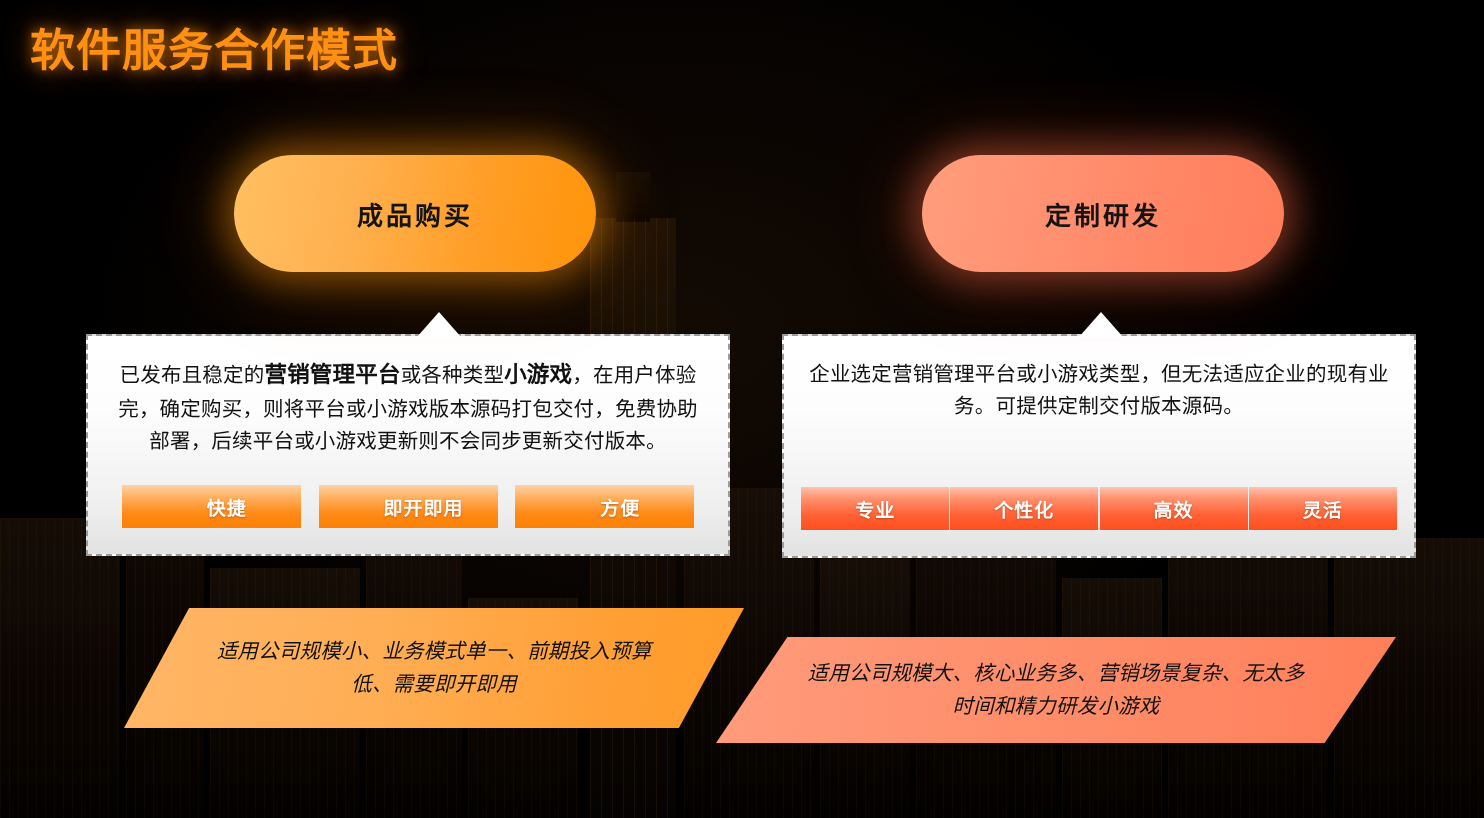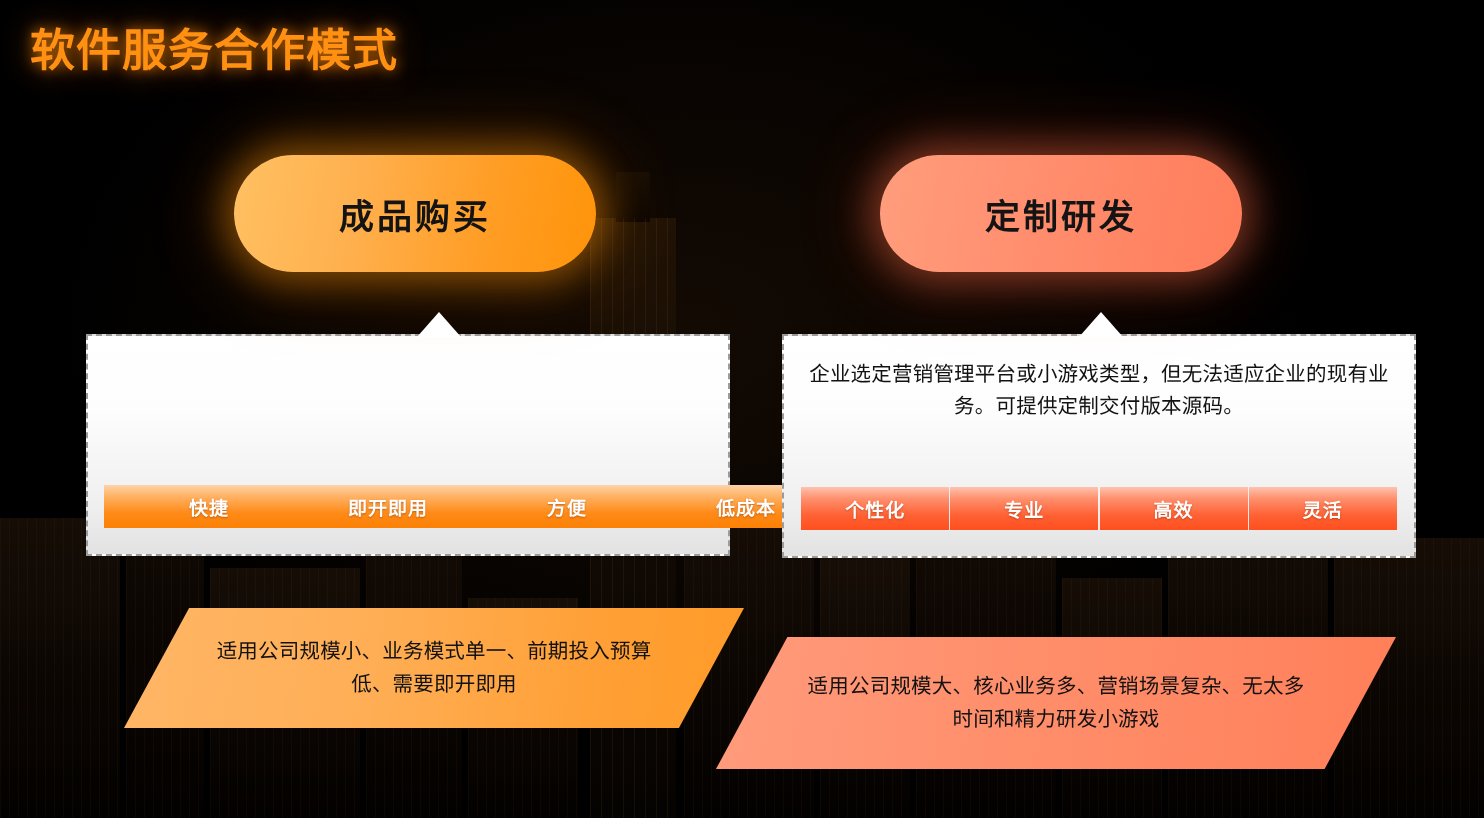--- a/index.html
+++ b/index.html
@@ -83,34 +83,34 @@
 
   
   .pill {
     position: absolute;
     height: 117px;
     border-radius: 60px;
     display: flex;
     align-items: center;
     justify-content: center;
     color: #141414;
-    font-size: 35px;
+    font-size: 26px;
     font-weight: bold;
     letter-spacing: 3px;
     z-index: 4;
   }
   .pill-left {
     left: 234px;
     top: 155px;
     width: 362px;
     background: linear-gradient(100deg, #FFC062 0%, #FFB04E 34%, #FF9C22 72%, #FF9409 100%);
     box-shadow: 0 0 34px 10px rgba(255,150,10,.40), 0 0 70px 20px rgba(255,130,0,.18);
   }
   .pill-right {
-    left: 880px;
+    left: 922px;
     top: 155px;
     width: 362px;
     background: linear-gradient(100deg, #FF9D7C 0%, #FF9070 38%, #FF8463 74%, #FF7E5B 100%);
     box-shadow: 0 0 34px 10px rgba(255,110,70,.38), 0 0 70px 20px rgba(255,90,50,.16);
   }
 
   
   .card {
     position: absolute;
     top: 334px;
@@ -175,35 +175,36 @@
     position: absolute;
     display: flex;
     align-items: center;
     justify-content: center;
     color: #121212;
     font-size: 20.5px;
     line-height: 1.6;
     text-align: center;
     letter-spacing: .2px;
     clip-path: polygon(10.5% 0%, 100% 0%, 89.5% 100%, 0% 100%);
+    font-style: italic;
   }
   .banner-left {
     left: 124px;
     top: 608px;
     width: 620px;
     height: 120px;
     background: linear-gradient(96deg, #FFB666 0%, #FFAE55 40%, #FF9F34 78%, #FF9B28 100%);
     filter: drop-shadow(0 0 26px rgba(255,150,20,.42)) drop-shadow(0 0 48px rgba(255,130,0,.20));
     z-index: 2;
   }
   .banner-right {
     left: 716px;
     top: 637px;
     width: 680px;
-    height: 132px;
+    height: 106px;
     background: linear-gradient(96deg, #FF9B7B 0%, #FF8F6C 42%, #FF8560 80%, #FF7F58 100%);
     filter: drop-shadow(0 0 26px rgba(255,110,60,.40)) drop-shadow(0 0 48px rgba(255,90,40,.18));
     z-index: 3;
   }
   .banner span { display: block; max-width: 76%; }
 </style>
 </head>
 <body>
 
 <div id="slide">
@@ -224,42 +225,42 @@
   </div>
 
   <div class="title">软件服务合作模式</div>
 
   <div class="pill pill-left">
     <span>成品购买</span>
   </div>
 
   <div class="card card-left">
     <div class="notch notch-left"></div>
+    <div class="card-text" id="desc-0"><span>已发布且稳定的</span><b>营销管理平台</b><span>或各种类型</span><b>小游戏</b><span>，在用户体验完，确定购买，则将平台或小游戏版本源码打包交付，免费协助部署，后续平台或小游戏更新则不会同步更新交付版本。</span></div>
     <div class="tags">
       <div class="tag tag-orange">快捷</div>
       <div class="tag tag-orange">即开即用</div>
       <div class="tag tag-orange">方便</div>
-      <div class="tag tag-orange">低成本</div>
     </div>
   </div>
 
   <div class="banner banner-left">
     <span>适用公司规模小、业务模式单一、前期投入预算低、需要即开即用</span>
   </div>
 
   <div class="pill pill-right">
     <span>定制研发</span>
   </div>
 
   <div class="card card-right">
     <div class="notch notch-right"></div>
     <div class="card-text" id="desc-1"><span>企业选定营销管理平台或小游戏类型，但无法适应企业的现有业务。可提供定制交付版本源码。</span></div>
     <div class="tags">
+      <div class="tag tag-red">专业</div>
       <div class="tag tag-red">个性化</div>
-      <div class="tag tag-red">专业</div>
       <div class="tag tag-red">高效</div>
       <div class="tag tag-red">灵活</div>
     </div>
   </div>
 
   <div class="banner banner-right">
     <span>适用公司规模大、核心业务多、营销场景复杂、无太多时间和精力研发小游戏</span>
   </div>
 
 </div>

